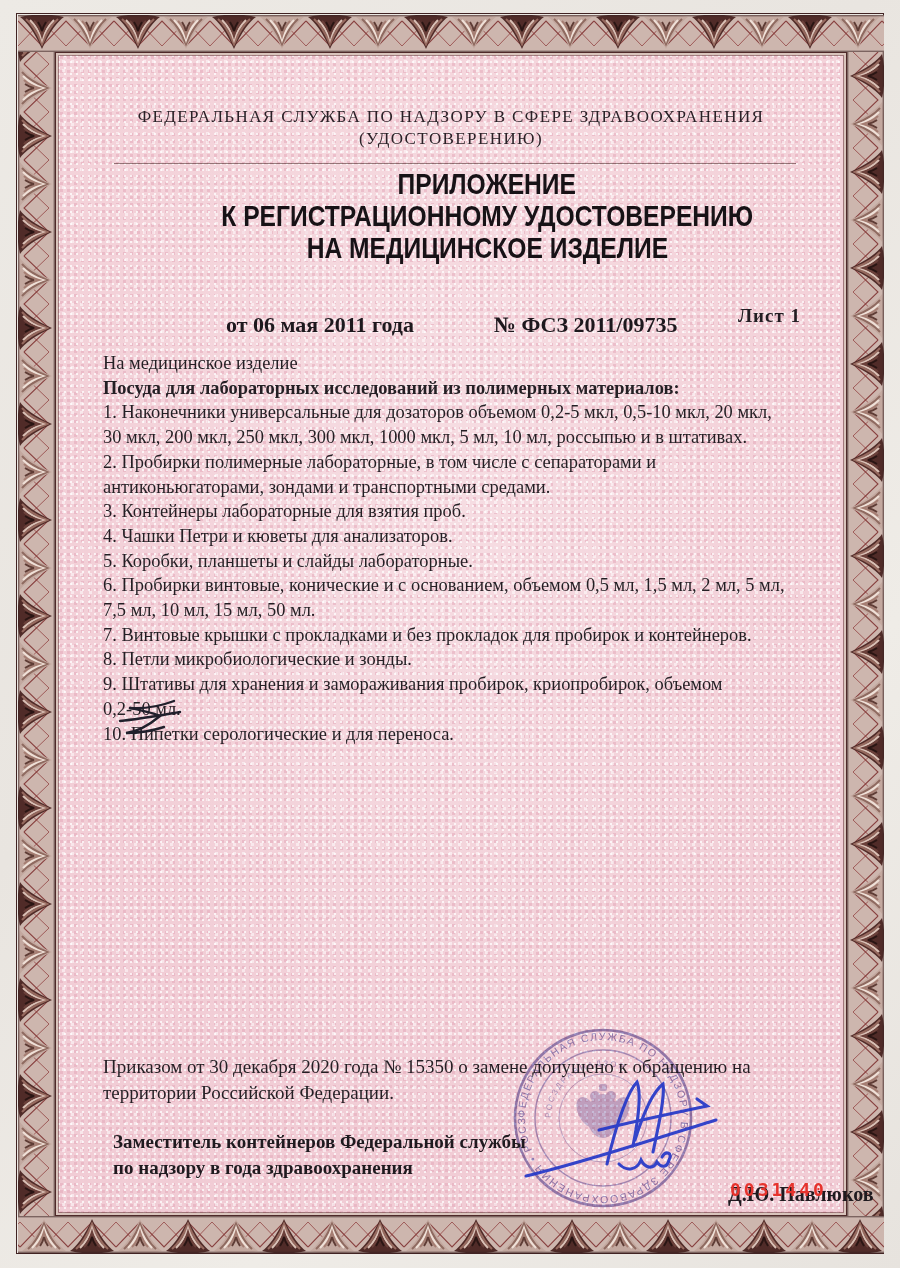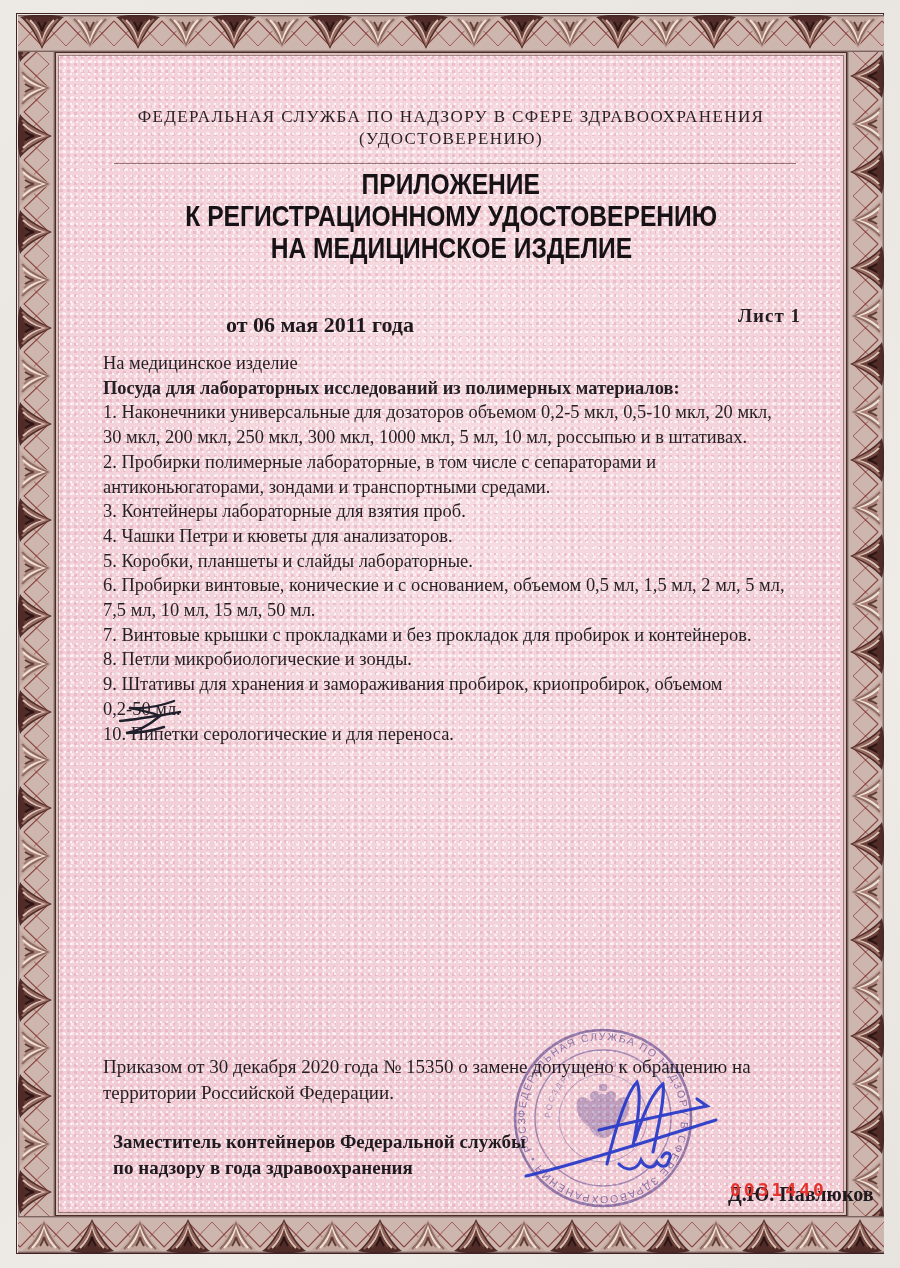--- a/index.html
+++ b/index.html
@@ -37,21 +37,21 @@
     background-size:6px 6px, 9px 9px, 7px 7px, 100% 100%, 100% 100%;
     background-position:0 0, 3px 4px, 2px 1px, 0 0, 0 0;
   }
   
   .hdr{position:absolute;left:0;top:53px;width:100%;text-align:center;
        font-size:17px;letter-spacing:1.4px;color:#2a2127;line-height:22px;}
   .divider{position:absolute;left:58px;top:110px;width:682px;height:0;
        border-top:1px solid rgba(70,35,35,.55);}
   .titles{position:absolute;left:0;top:115px;width:100%;text-align:center;
        font-family:"Liberation Sans",sans-serif;font-weight:bold;color:#171216;
-       font-size:30px;line-height:32px;}
+       font-size:30px;line-height:32px;padding-left:36px;}
   .titles .tline{display:inline-block;transform:scaleX(.82);transform-origin:50% 50%;white-space:nowrap;}
   .dateline{position:absolute;top:227px;left:0;width:100%;height:30px;
        font-weight:bold;font-size:22px;color:#1d181d;margin-top:32px;}
   .dateline .d1{position:absolute;left:170px;}
   .dateline .d2{position:absolute;left:438px;}
   .sheet{position:absolute;top:252px;right:45px;font-weight:bold;font-size:19px;letter-spacing:1px;}
   .bodytext{position:absolute;left:47px;top:298px;width:760px;
        font-size:19px;line-height:24.7px;color:#241f24;
        transform:scaleX(.97);transform-origin:0 0;}
   .bodytext div{white-space:nowrap;}
@@ -125,20 +125,21 @@
     <div class="divider"></div>
 
     <div class="titles">
       <div><span class="tline">ПРИЛОЖЕНИЕ</span></div>
       <div><span class="tline">К РЕГИСТРАЦИОННОМУ УДОСТОВЕРЕНИЮ</span></div>
       <div><span class="tline">НА МЕДИЦИНСКОЕ ИЗДЕЛИЕ</span></div>
     </div>
 
     <div class="dateline">
       <span class="d1">от  06 мая 2011 года</span>
+      <span class="d2">№  ФСЗ 2011/09735</span>
     </div>
 
     <div class="sheet">Лист  1</div>
 
     <div class="bodytext">
       <div>На медицинское изделие</div>
       <div class="ptitle">Посуда для лабораторных исследований из полимерных материалов:</div>
       <div id="body-items">
           <div>1. Наконечники универсальные для дозаторов объемом 0,2-5 мкл, 0,5-10 мкл, 20 мкл,</div>
           <div>30 мкл, 200 мкл, 250 мкл, 300 мкл, 1000 мкл, 5 мл, 10 мл, россыпью и в штативах.</div>

